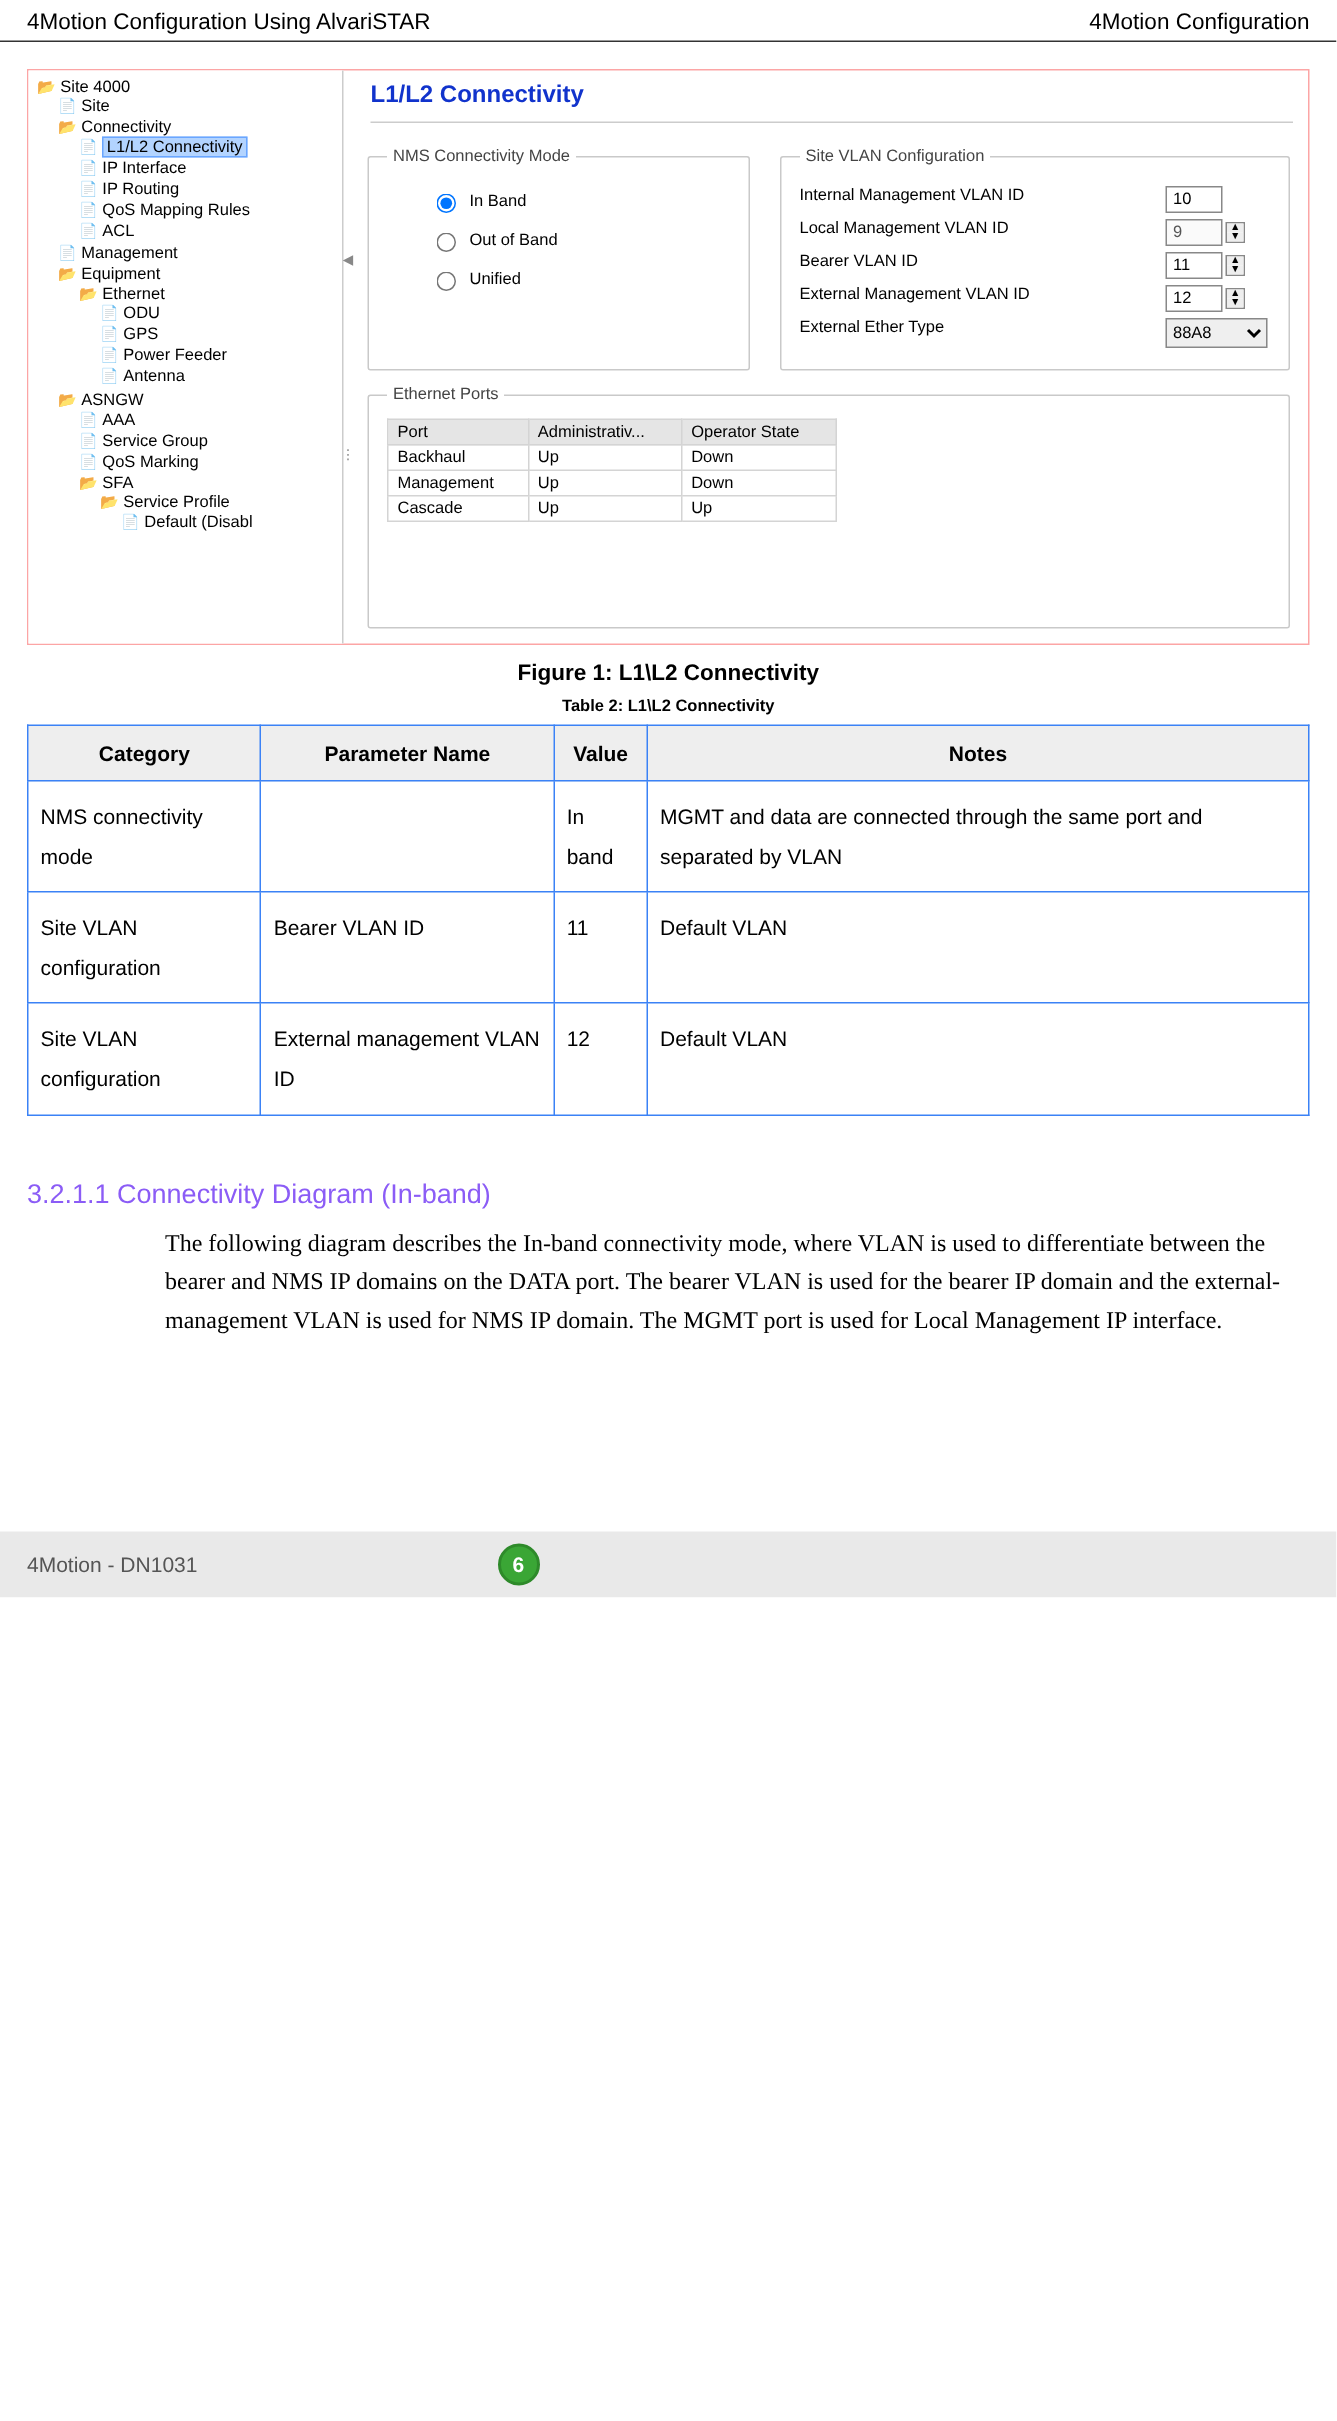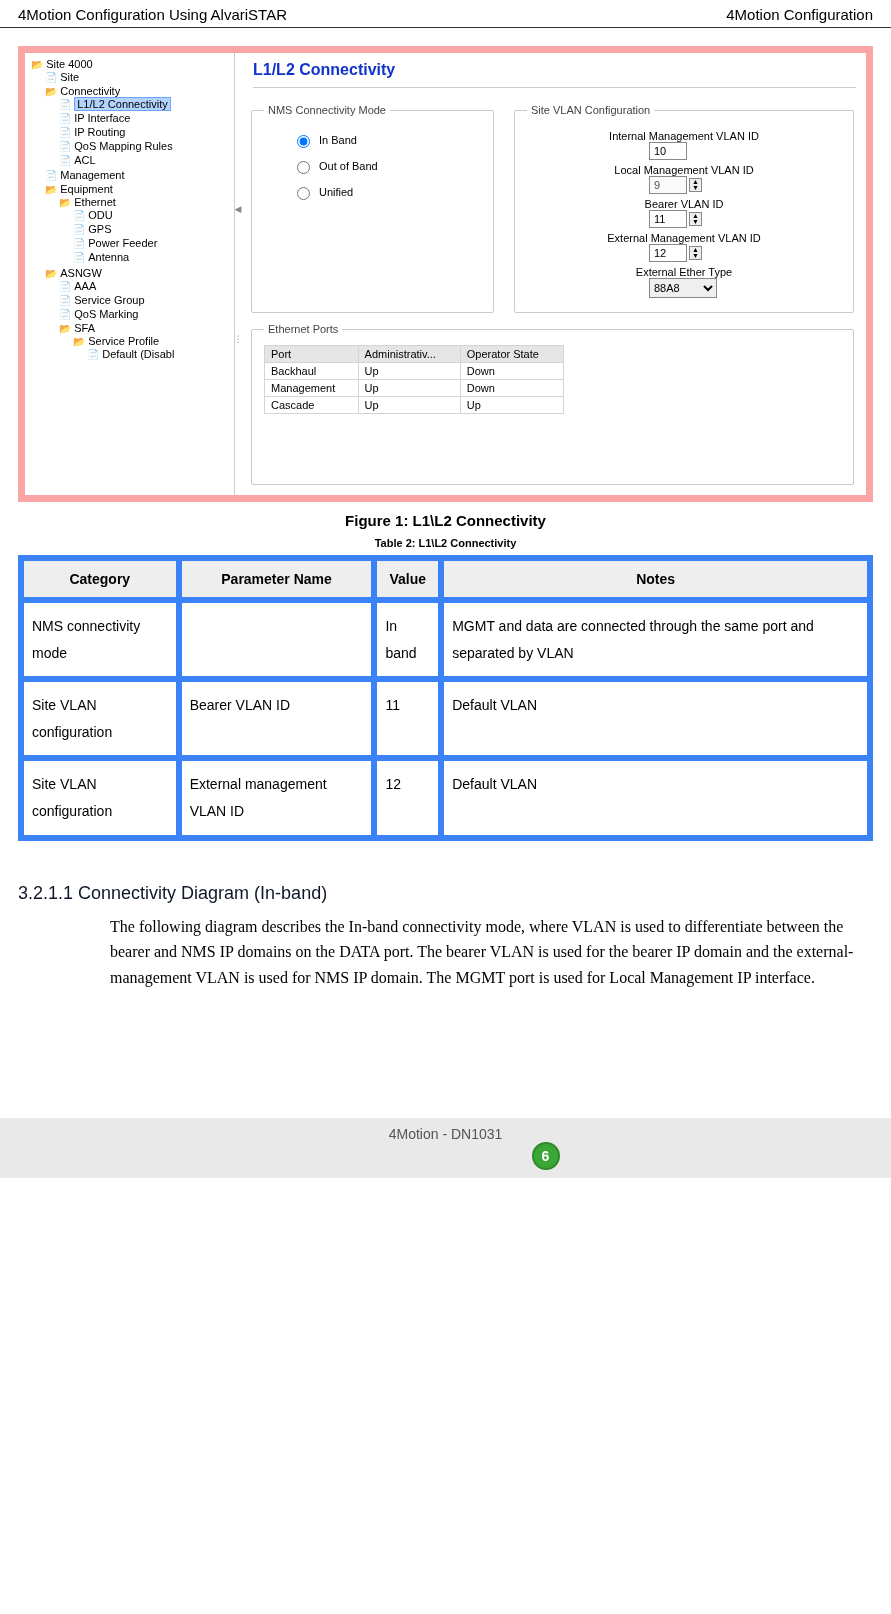--- a/index.html
+++ b/index.html
@@ -12,21 +12,21 @@
   }
   .page-header {
     display: flex;
     justify-content: space-between;
     border-bottom: 1px solid #333;
     padding: 6px 18px 4px 18px;
     font-size: 15px;
   }
   .screenshot-wrap {
     margin: 18px 18px 0 18px;
-    border: 7px solid #fca5a5;
+    border: 1px solid #fca5a5;
   }
   .shot {
     display: flex;
     font-size: 11px;
     font-family: Tahoma, Arial, sans-serif;
     color: #000;
   }
   .tree-pane {
     width: 210px;
     background: #fff;
@@ -76,23 +76,21 @@
     padding: 10px 12px;
     font-size: 11px;
   }
   fieldset legend { padding: 0 4px; color: #444; }
   .nms-fs { flex: 1; }
   .vlan-fs { width: 340px; }
   .radio-line { margin: 6px 0 10px 28px; display: flex; align-items: center; gap: 6px; }
   .vlan-row {
     display: flex;
     justify-content: space-between;
-    align-items: center;
     margin: 4px 0;
-    flex-direction: column;
   }
   .vlan-row .ctl {
     width: 70px;
     display: flex;
     align-items: center;
   }
   .vlan-row input[type=text] {
     width: 38px;
     height: 18px;
     font-size: 11px;
@@ -146,55 +144,54 @@
   }
 
   table.doc-table {
     border-collapse: collapse;
     width: calc(100% - 36px);
     margin: 0 18px;
     font-family: Arial, sans-serif;
     font-size: 14px;
   }
   table.doc-table th, table.doc-table td {
-    border: 6px solid #3b82f6;
+    border: 1px solid #3b82f6;
     padding: 10px 8px;
     vertical-align: top;
     text-align: left;
   }
   table.doc-table th {
     background: #eeeeee;
     font-weight: bold;
     text-align: center;
   }
   table.doc-table td { line-height: 1.9; }
 
   .section-num {
-    color: #0f172a;
+    color: #8b5cf6;
     font-family: Arial, sans-serif;
     font-size: 18px;
     margin: 42px 18px 10px 18px;
   }
   .body-text {
     font-family: Georgia, "Times New Roman", serif;
     font-size: 16px;
     line-height: 1.6;
     margin: 0 34px 0 110px;
   }
 
   .page-footer {
     margin-top: 128px;
     display: flex;
     align-items: center;
     padding: 8px 18px;
     background: #e9e9e9;
     font-family: Arial, sans-serif;
     font-size: 14px;
     color: #555;
-    flex-direction: column;
   }
   .pgnum {
     margin-left: 200px;
     width: 28px;
     height: 28px;
     border-radius: 50%;
     background: #3aa635;
     border: 2px solid #2e8a2a;
     color: #fff;
     display: inline-flex;

